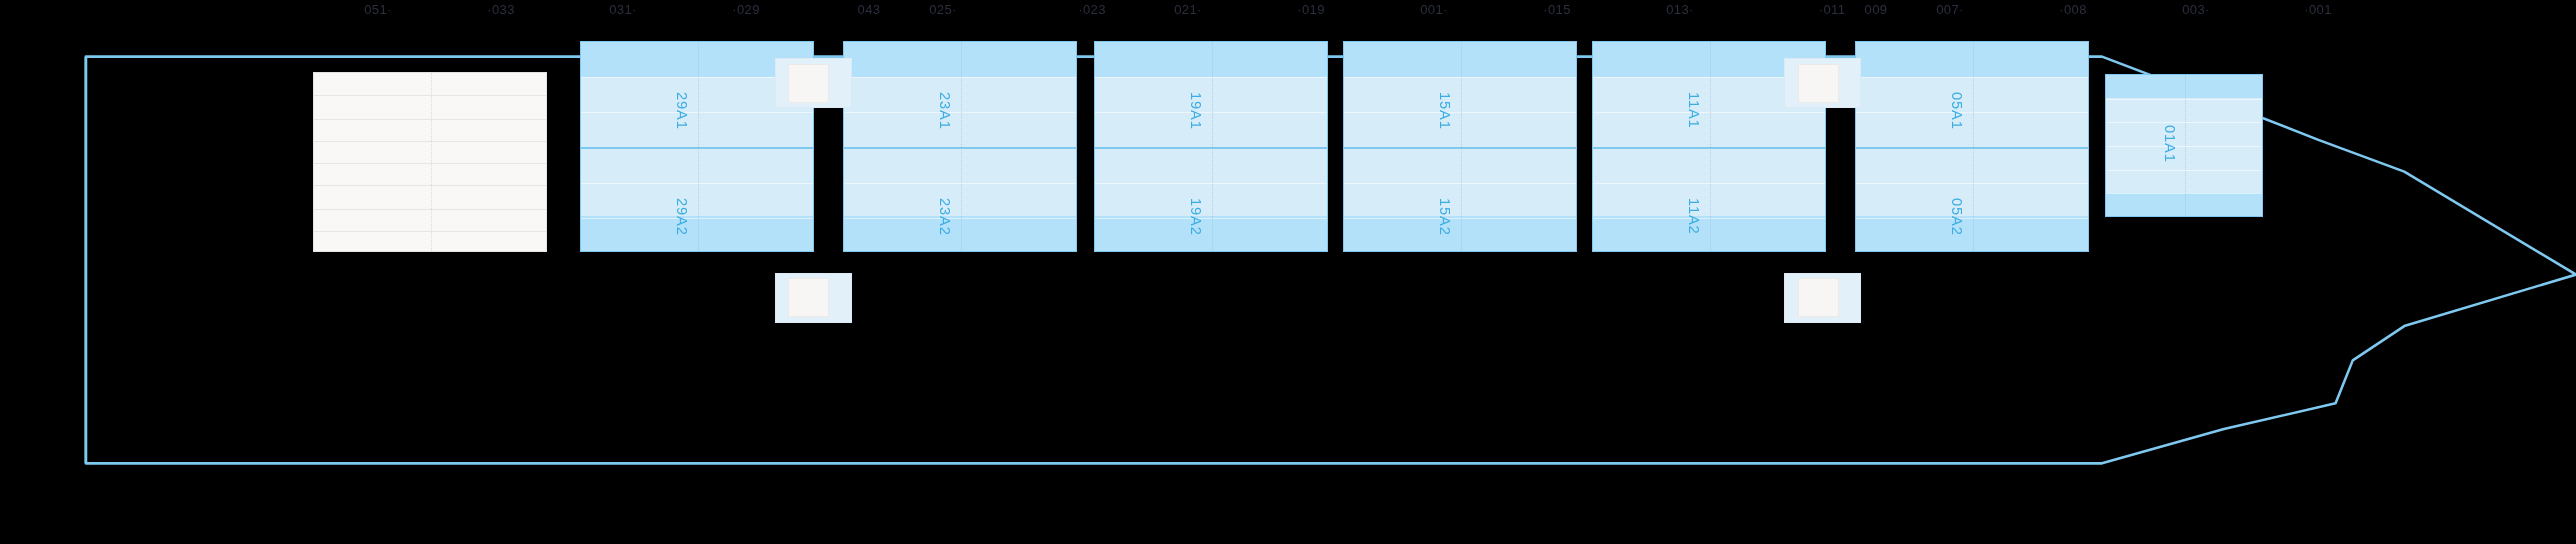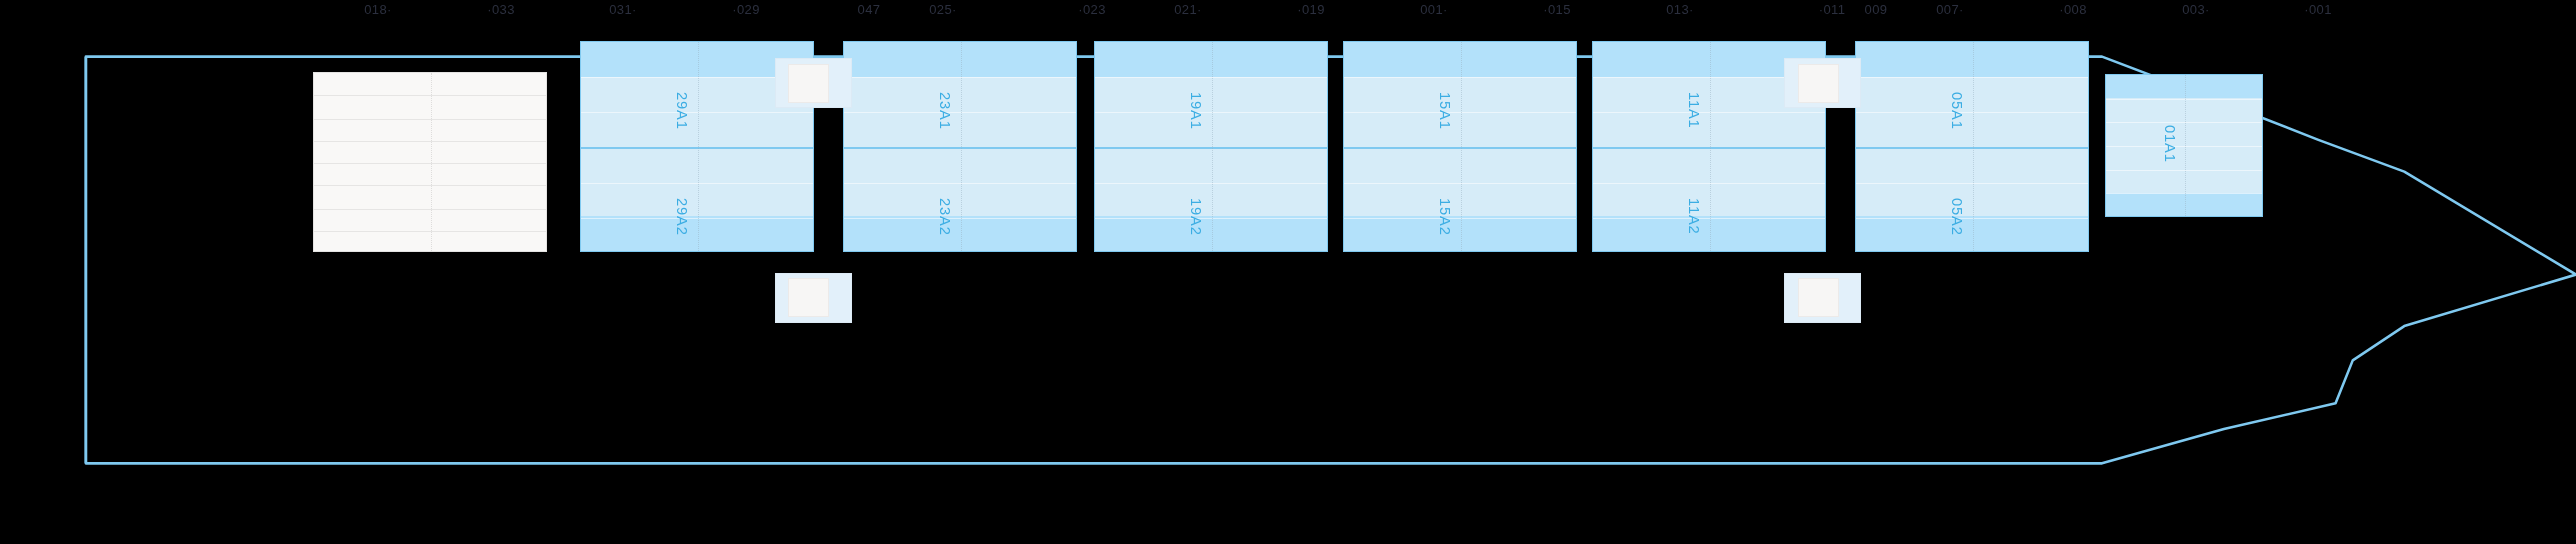--- a/index.html
+++ b/index.html
@@ -130,25 +130,25 @@
     box-sizing: border-box;
     border: 0.9px solid #dceaf5;
   }
 </style>
 </head>
 <body>
 
 <div id="stage">
 
   <div id="ruler">
-      <div class="ruler-tick" style="left: 378px;">018·</div>
+      <div class="ruler-tick" style="left: 378px;">051·</div>
       <div class="ruler-tick" style="left: 501px;">·033</div>
       <div class="ruler-tick" style="left: 623px;">031·</div>
       <div class="ruler-tick" style="left: 746px;">·029</div>
-      <div class="ruler-tick" style="left: 869px;">047</div>
+      <div class="ruler-tick" style="left: 869px;">043</div>
       <div class="ruler-tick" style="left: 943px;">025·</div>
       <div class="ruler-tick" style="left: 1066px; margin-left: 26px;">·023</div>
       <div class="ruler-tick" style="left: 1188px;">021·</div>
       <div class="ruler-tick" style="left: 1311px;">·019</div>
       <div class="ruler-tick" style="left: 1434px;">001·</div>
       <div class="ruler-tick" style="left: 1557px;">·015</div>
       <div class="ruler-tick" style="left: 1680px;">013·</div>
       <div class="ruler-tick" style="left: 1788px; margin-left: 44px;">·011</div>
       <div class="ruler-tick" style="left: 1876px; text-align: center;">009</div>
       <div class="ruler-tick" style="left: 1950px;">007·</div>

